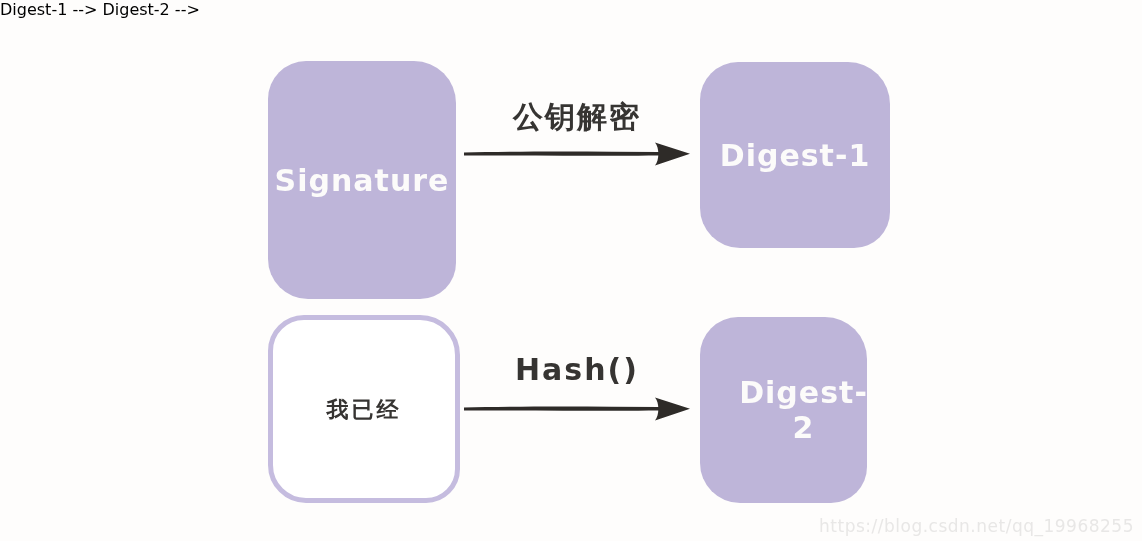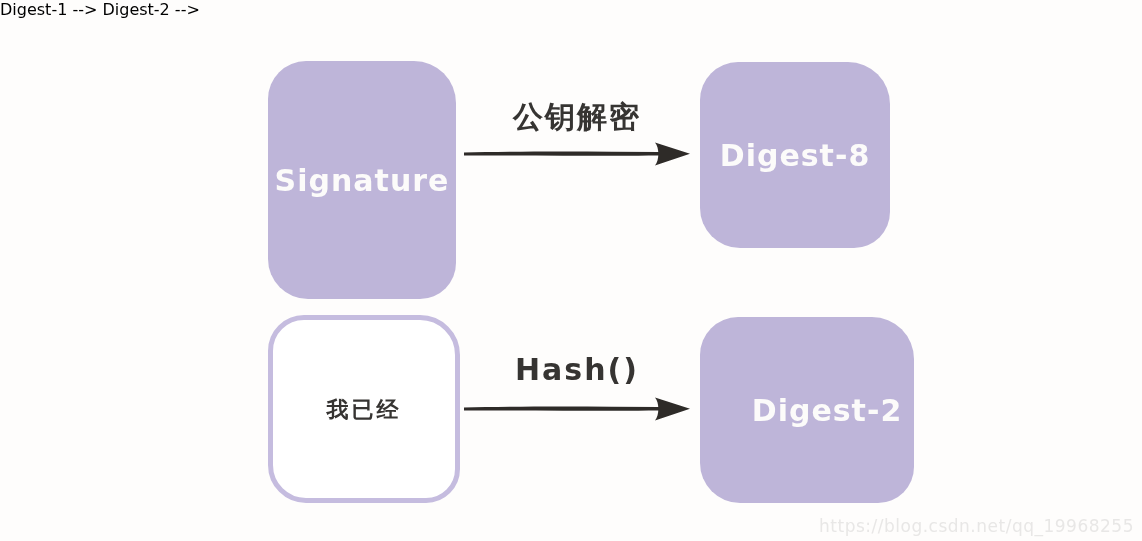--- a/index.html
+++ b/index.html
@@ -83,37 +83,37 @@
   </div>
 
   <div class="arrow-label" style="left:462px; top:97px;">公钥解密</div>
 
   <svg class="arrow-svg" style="left:462px; top:137px;" width="230" height="34" viewBox="0 0 230 34">
     <path d="M2,15.4 C40,14.6 95,14.1 150,14.7 L197,15.1 L197,18.6 C150,19.1 95,18.5 40,18.4 L2,18.4 Z" fill="currentColor"></path>
     <path d="M193,5.5 L228,16.8 L193,28.5 C197.5,23.5 197.5,10.5 193,5.5 Z" fill="currentColor"></path>
   </svg>
 
   <div class="node filled" style="left:700px; top:62px; width:190px; height:186px;">
-    <span class="node-label">Digest-8</span>
+    <span class="node-label">Digest-1</span>
   </div>
 
    Digest-2 --&gt;
   <div class="node outlined" style="left:268px; top:315px; width:192px; height:188px;">
     <div class="message-label">
       <span class="message-line">我已经</span>
     </div>
   </div>
 
   <div class="arrow-label" style="left:462px; top:352px;">Hash()</div>
 
   <svg class="arrow-svg" style="left:462px; top:392px;" width="230" height="34" viewBox="0 0 230 34">
     <path d="M2,15.4 C40,14.6 95,14.1 150,14.7 L197,15.1 L197,18.6 C150,19.1 95,18.5 40,18.4 L2,18.4 Z" fill="currentColor"></path>
     <path d="M193,5.5 L228,16.8 L193,28.5 C197.5,23.5 197.5,10.5 193,5.5 Z" fill="currentColor"></path>
   </svg>
 
-  <div class="node filled" style="left:700px; top:317px; width:214px; height:186px;padding-left:40px;">
+  <div class="node filled" style="left:700px; top:317px; width:167px; height:186px;padding-left:40px;">
     <span class="node-label">Digest-2</span>
   </div>
 
   
   <div class="watermark">https://blog.csdn.net/qq_19968255</div>
 
 </div>
 
 </body></html>

